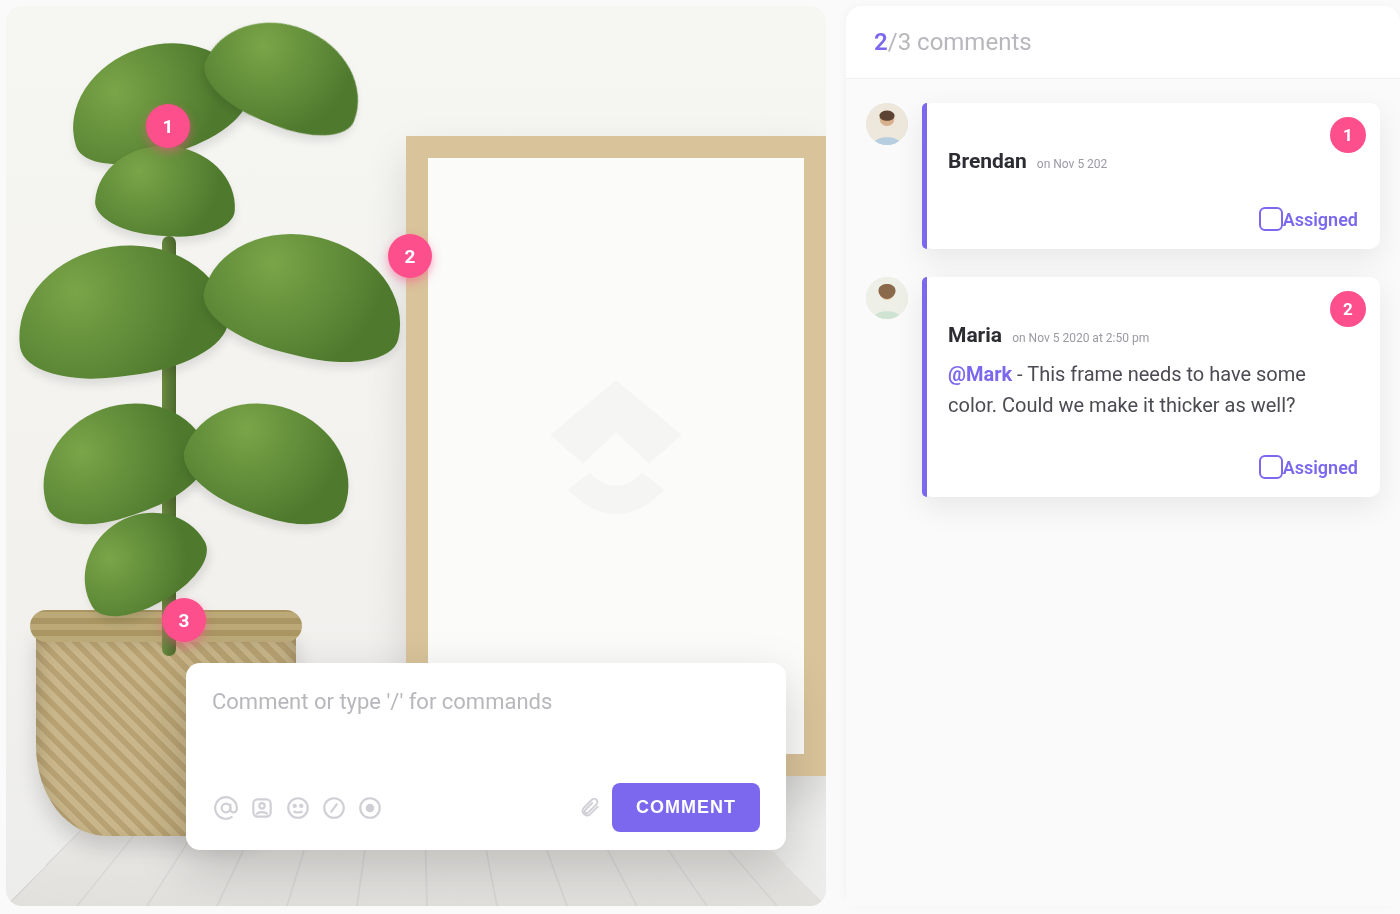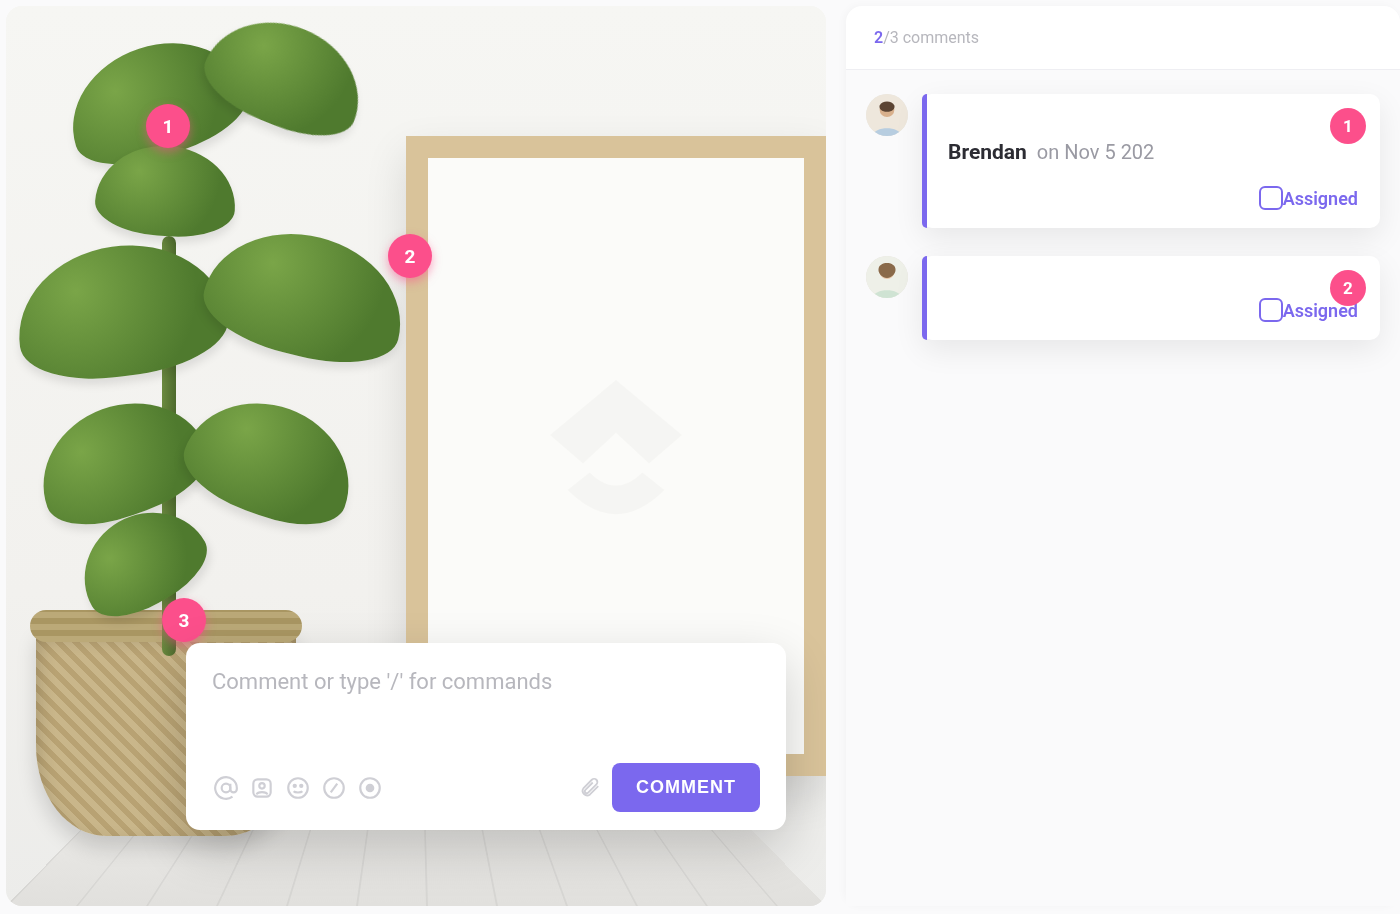--- a/index.html
+++ b/index.html
@@ -106,21 +106,21 @@
   border-radius:50%;
   display:flex; align-items:center; justify-content:center;
   font-weight:700; font-size:19px;
   box-shadow:0 4px 10px rgba(252,79,139,0.5);
 }
 
 
 .composer {
   position:absolute;
   left:180px;
-  bottom:76px;
+  bottom:56px;
   width:600px;
   background:#fff;
   border-radius:14px;
   box-shadow:0 18px 50px rgba(0,0,0,0.18);
   padding:26px 26px 18px 26px;
 }
 .composer-input{
   width:100%;
   border:none;
   outline:none;
@@ -165,21 +165,21 @@
   display:flex;
   flex-direction:column;
 }
 .comments-header{
   display:flex;
   align-items:center;
   justify-content:space-between;
   padding:22px 28px;
   border-bottom:1px solid #eeeef2;
 }
-.counter{font-size:16px;color:#b7b7bd;}
+.counter{font-size:24px;color:#b7b7bd;}
 .counter .active{color:#7b68ee;font-weight:600;}
 .show-resolved{
   background:#f4f4f6;
   border:none;
   color:#9a9aa3;
   font-size:15px;
   letter-spacing:0.5px;
   padding:12px 20px;
   border-radius:6px;
   cursor:pointer;
@@ -217,38 +217,38 @@
 }
 .comment-card::before{
   content:"";
   position:absolute;
   left:0;top:0;bottom:0;width:5px;
   background:#7b68ee;
   border-radius:10px 0 0 10px;
 }
 .comment-head{display:flex;align-items:baseline;gap:10px;margin-top:26px;}
 .comment-author{font-size:21px;font-weight:700;color:#2c2c33;}
-.comment-date{font-size:20px;color:#9a9aa3;}
+.comment-date{font-size:12px;color:#9a9aa3;}
 .comment-pin{
   position:absolute;
   top:14px;right:14px;
   width:36px;height:36px;border-radius:50%;
   background:#fc4f8b;color:#fff;
   display:flex;align-items:center;justify-content:center;
   font-weight:700;font-size:17px;
 }
 .comment-body{
   margin-top:12px;
   font-size:20px;
   line-height:1.55;
   color:#4b4b53;
 }
 .mention{color:#7b68ee;font-weight:700;}
 .comment-footer{
-  margin-top:22px;
+  margin-top:34px;
   display:flex;justify-content:flex-end;align-items:center;text-align:right;
 }
 .checkbox{
   width:24px;height:24px;border:2.5px solid #7b68ee;border-radius:6px;
   background:#fff;cursor:pointer;
 }
 .assigned-label{color:#7b68ee;font-size:18px;font-weight:600;}
 </style>
 </head>
 <body>
@@ -364,20 +364,27 @@
       <div class="avatar">
         <svg viewBox="0 0 40 40">
             <circle cx="20" cy="20" r="20" fill="#eef0e8"></circle>
             <circle cx="20" cy="15" r="7" fill="#e8c6a8"></circle>
             <path d="M6 40c2-10 26-10 28 0" fill="#cfe3d3"></path>
             <path d="M12 12c1-7 15-7 16 0 1 4-3 9-8 9s-9-5-8-9z" fill="#8a6a4a"></path>
           </svg>
       </div>
       <div class="comment-card">
         <div class="comment-pin">2</div>
+        <div class="comment-head">
+          <span class="comment-author">Maria</span>
+          <span class="comment-date">on Nov 5 2020 at 2:50 pm</span>
+        </div>
+        <div class="comment-body">
+          <span></span><span class="mention">@Mark</span><span> - This frame needs to have some color. Could we make it thicker as well?</span>
+        </div>
         <div class="comment-footer">
           <span class="checkbox"></span>
           <span class="assigned-label">Assigned</span>
         </div>
       </div>
     </div>
 
   </div>
 </div>
 

